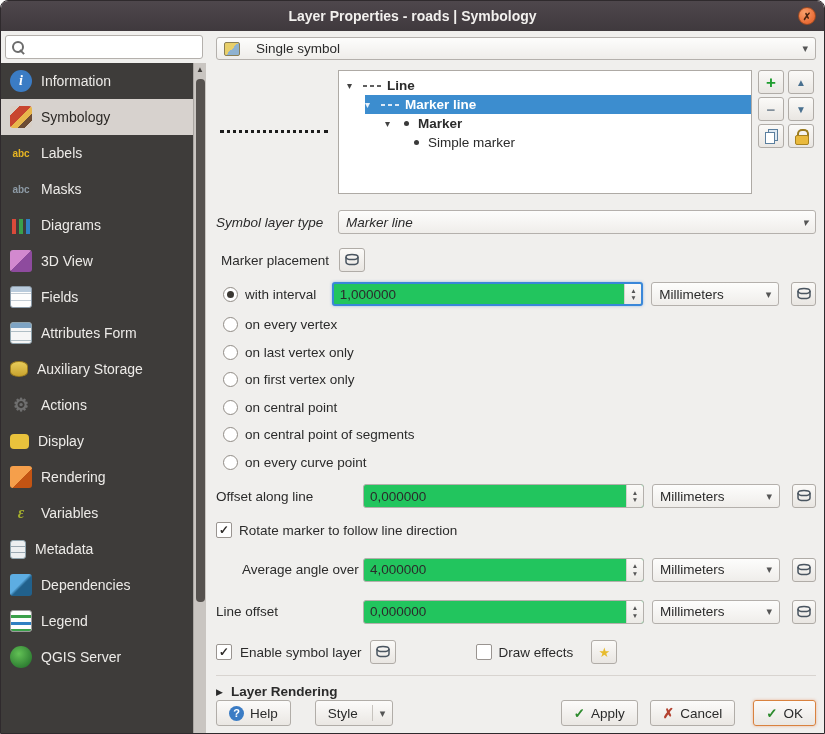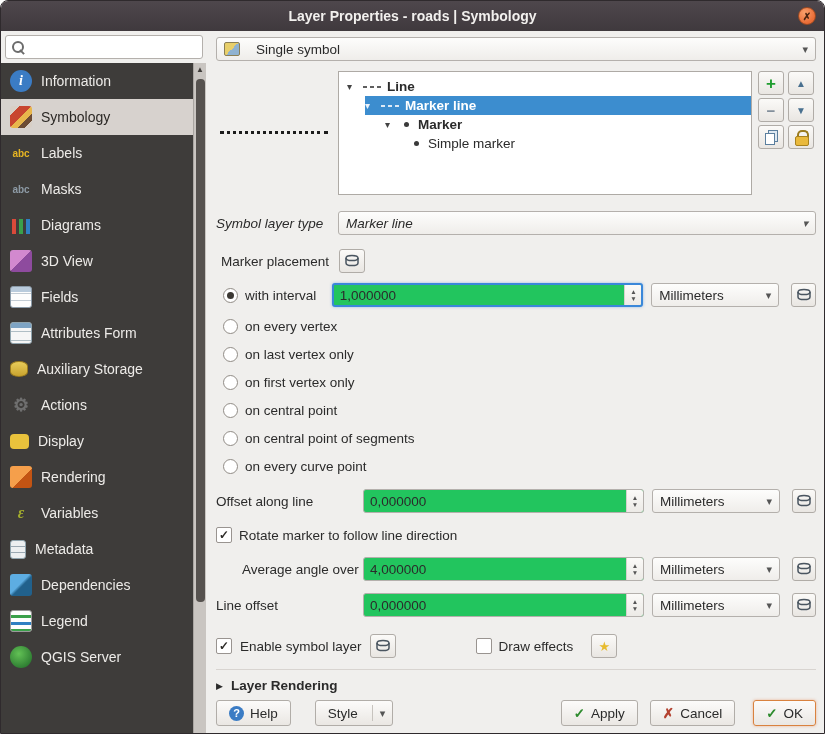--- a/index.html
+++ b/index.html
@@ -108,21 +108,21 @@
   .radio-row { margin-top:7px; display:flex; align-items:center; height:21px; }
   .radio { width:15px; height:15px; border-radius:50%; background:#fff; border:1px solid #918c86; margin-left:7px; flex:0 0 15px; position:relative; cursor:pointer; }
   .radio.selected::after { content:""; position:absolute; left:3px; top:3px; width:7px; height:7px; border-radius:50%; background:#3b3833; }
   .rlabel { margin-left:7px; }
   .interval-row { margin-top:8px; height:28px; }
   .interval-row .rlabel { width:92px; }
   .interval-row .spinbox { width:330px; }
   .unit { width:128px; margin-left:8px; flex:none; }
   .row-dd { margin-left:12px; }
 
-  .labeled-row { margin-top:12px; }
+  .labeled-row { margin-top:18px; }
   .labeled-row .flabel { flex:0 0 147px; }
   .labeled-row .spinbox { width:305px; }
   .offset-row { margin-top:12px; }
   .angle-row .flabel { padding-left:26px; }
 
   .check-row { margin-top:12px; display:flex; align-items:center; gap:7px; height:20px; }
   .checkbox { width:16px; height:16px; background:#fff; border:1px solid #999490; border-radius:2px; display:flex; align-items:center; justify-content:center; font-size:12px; font-weight:bold; color:#2e2b28; cursor:pointer; }
   .enable-row { margin-top:16px; display:flex; align-items:center; gap:8px; height:26px; }
   .de-group { margin-left:72px; display:flex; align-items:center; gap:7px; }
   .star-btn { margin-left:10px; width:26px; height:24px; border:1px solid #b0aca7; border-radius:3px; background:linear-gradient(180deg,#fbfaf8,#e9e6e2); color:#e7bb2e; font-size:13px; cursor:pointer; padding:0; }

